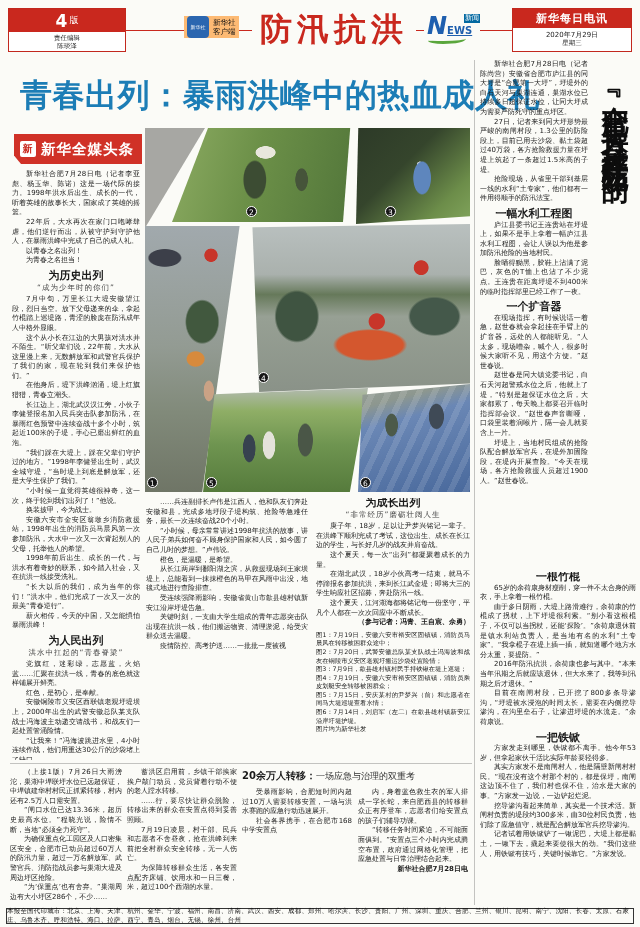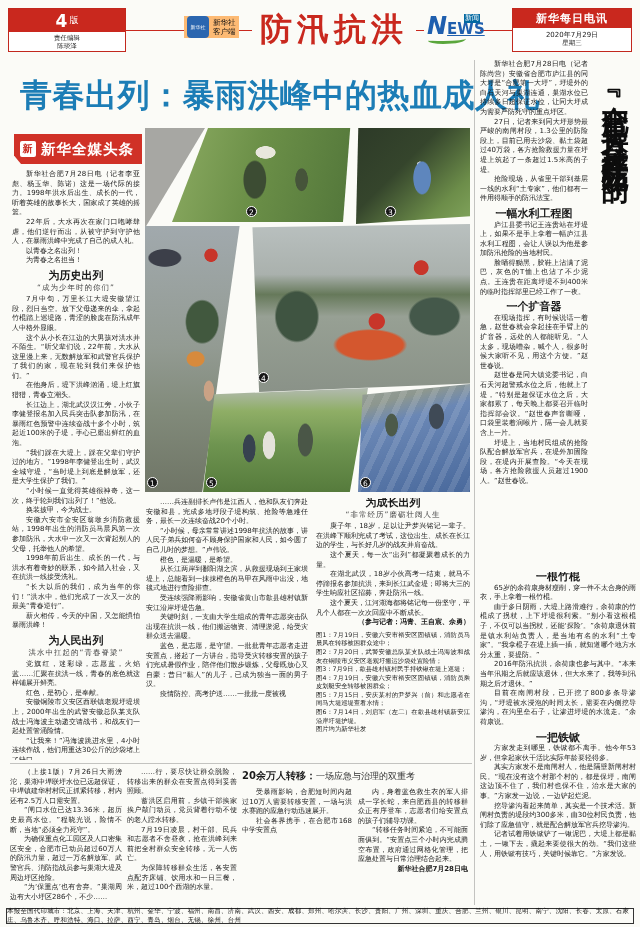--- a/index.html
+++ b/index.html
@@ -15,21 +15,21 @@
   .brand-title{font-size:11px;font-weight:bold;letter-spacing:1px;}
   .red-rule{background:#c9281e;height:1px;}
   .client{display:flex;align-items:center;gap:4px;background:#fdba74;padding:0 3px;z-index:2;}
   .client-ico{width:22px;height:22px;background:#2b66b0;border-radius:4px;color:#fff;font-size:5px;
               display:flex;align-items:center;justify-content:center;text-align:center;line-height:6px;}
   .client-txt{font-size:7.5px;line-height:9px;color:#111;}
   .section-title{font-size:32px;font-weight:bold;color:#c9281e;letter-spacing:5px;background:#fbfbf7;
                  padding:0 8px;z-index:2;white-space:nowrap;}
   .news-logo{background:#fbfbf7;padding:0 3px;z-index:2;width:50px;height:32px;}
   .n-big{color:#1f5fae;font-weight:bold;font-size:24px;font-style:italic;line-height:24px;}
-  .n-rest{color:#1f5fae;font-weight:bold;font-size:15px;text-decoration:underline;}
+  .n-rest{color:#1f5fae;font-weight:bold;font-size:10px;text-decoration:underline;}
   .n-tag{position:absolute;top:0;right:0;background:#0369a1;color:#fff;font-size:7px;padding:0 1px;line-height:9px;}
   .n-swoosh{position:absolute;left:4px;bottom:2px;width:38px;height:6px;border-bottom:3px solid #5aa63c;
             border-radius:0 0 60% 40%;}
   
   .headline-main{font-size:32px;font-weight:bold;color:#1c7db6;white-space:nowrap;letter-spacing:0.5px;}
   .badge{background:#d03127;color:#fff;display:flex;align-items:center;gap:5px;padding:0 6px;
          font-size:14.5px;font-weight:bold;letter-spacing:1px;box-sizing:border-box;
          clip-path:polygon(0 0,100% 0,100% 100%,7px 100%,0 72%);}
   .badge-emblem{width:16px;height:16px;background:#fff;border-radius:2px;color:#c9281e;font-size:10px;
                 font-weight:bold;display:flex;align-items:center;justify-content:center;}
@@ -189,21 +189,20 @@
   <span class="pnum" style="left:360px;top:477px;">6</span>
 
   <div class="abs body-col" style="left:146px;top:498px;width:162px;height:263px;">
     <div>
         <p>……兵连副排长卢伟是江西人，他和队友们奔赴安徽和县，完成多地圩段子堤构筑、抢险等急难任务，最长一次连续奋战20个小时。</p>
         <p>“小时候，母亲常常讲述1998年抗洪的故事，讲人民子弟兵如何奋不顾身保护国家和人民，如今圆了自己儿时的梦想。”卢伟说。</p>
         <p>橙色，是温暖，是希望。</p>
         <p>从长江两岸到鄱阳湖之滨，从救援现场到王家坝堤上，总能看到一抹抹橙色的马甲在风雨中出没，地毯式地进行查险排查。</p>
         <p>受连续强降雨影响，安徽省黄山市歙县雄村镇新安江沿岸圩堤告急。</p>
         <p>关键时刻，一支由大学生组成的青年志愿突击队出现在抗洪一线，他们搬运物资、清理淤泥，给受灾群众送去温暖。</p>
-        <p>蓝色，是志愿，是守望。一批批青年志愿者走进安置点，搭起了一方讲台，指导受灾转移安置的孩子们完成暑假作业，陪伴他们散步锻炼，父母既放心又自豪：昔日“黏人”的儿子，已成为独当一面的男子汉。</p>
         <p>疫情防控、高考护送……一批批一度被视</p>
       </div>
   </div>
 
   <div class="abs body-col" style="left:316px;top:498px;width:154px;height:263px;">
     <div class="sec-head" style="margin-top:0;">为成长出列</div>
     <div class="sec-sub">“非常经历”磨砺壮阔人生</div>
     <div>
         <p>庚子年，18岁，足以让尹梦兴铭记一辈子。在洪峰下顺利完成了考试，这位出生、成长在长江边的学生，与长好几岁的战友并肩奋战。</p>
         <p>这个夏天，每一次“出列”都凝聚着成长的力量。</p>
@@ -266,22 +265,22 @@
   <div class="abs body-col" style="left:10px;top:768px;width:112px;height:138px;">
     <div>
         <p>（上接1版）7月26日大雨滂沱，巢湖中垾联圩水位已远超保证，中垾镇建华村村民正抓紧转移，村内还有2.5万人口需安置。</p>
         <p>“闸口水位已达13.36米，超历史最高水位。”程晓光说，险情不断，当地“必须全力死守”。</p>
         <p>为确保重点化工园区及人口密集区安全，合肥市已动员超过60万人的防汛力量，超过一万名解放军、武警官兵、消防指战员参与巢湖大堤及周边圩区抢险。</p>
         <p>“为‘保重点’也有舍弃。”巢湖周边有大小圩区286个，不少……</p>
       </div>
   </div>
   <div class="abs body-col" style="left:127px;top:768px;width:110px;height:138px;">
     <div>
+        <p>蓄洪区启用前，乡镇干部挨家挨户敲门动员，党员背着行动不便的老人蹚水转移。</p>
         <p>……行，要尽快让群众脱险，转移出来的群众在安置点得到妥善照顾。</p>
-        <p>蓄洪区启用前，乡镇干部挨家挨户敲门动员，党员背着行动不便的老人蹚水转移。</p>
         <p>7月19日凌晨，村干部、民兵和志愿者不舍昼夜，抢在洪峰到来前把全村群众安全转移，无一人伤亡。</p>
         <p>为保障转移群众生活，各安置点配齐床铺、饮用水和一日三餐，米，超过100个西湖的水量。</p>
       </div>
   </div>
 
   <div class="abs subhead" style="left:242px;top:769px;width:226px;height:16px;">
     <span>20余万人转移：</span><span class="light">一场应急与治理的双重考</span>
   </div>
 
   <div class="abs body-col" style="left:242px;top:788px;width:110px;height:118px;">

